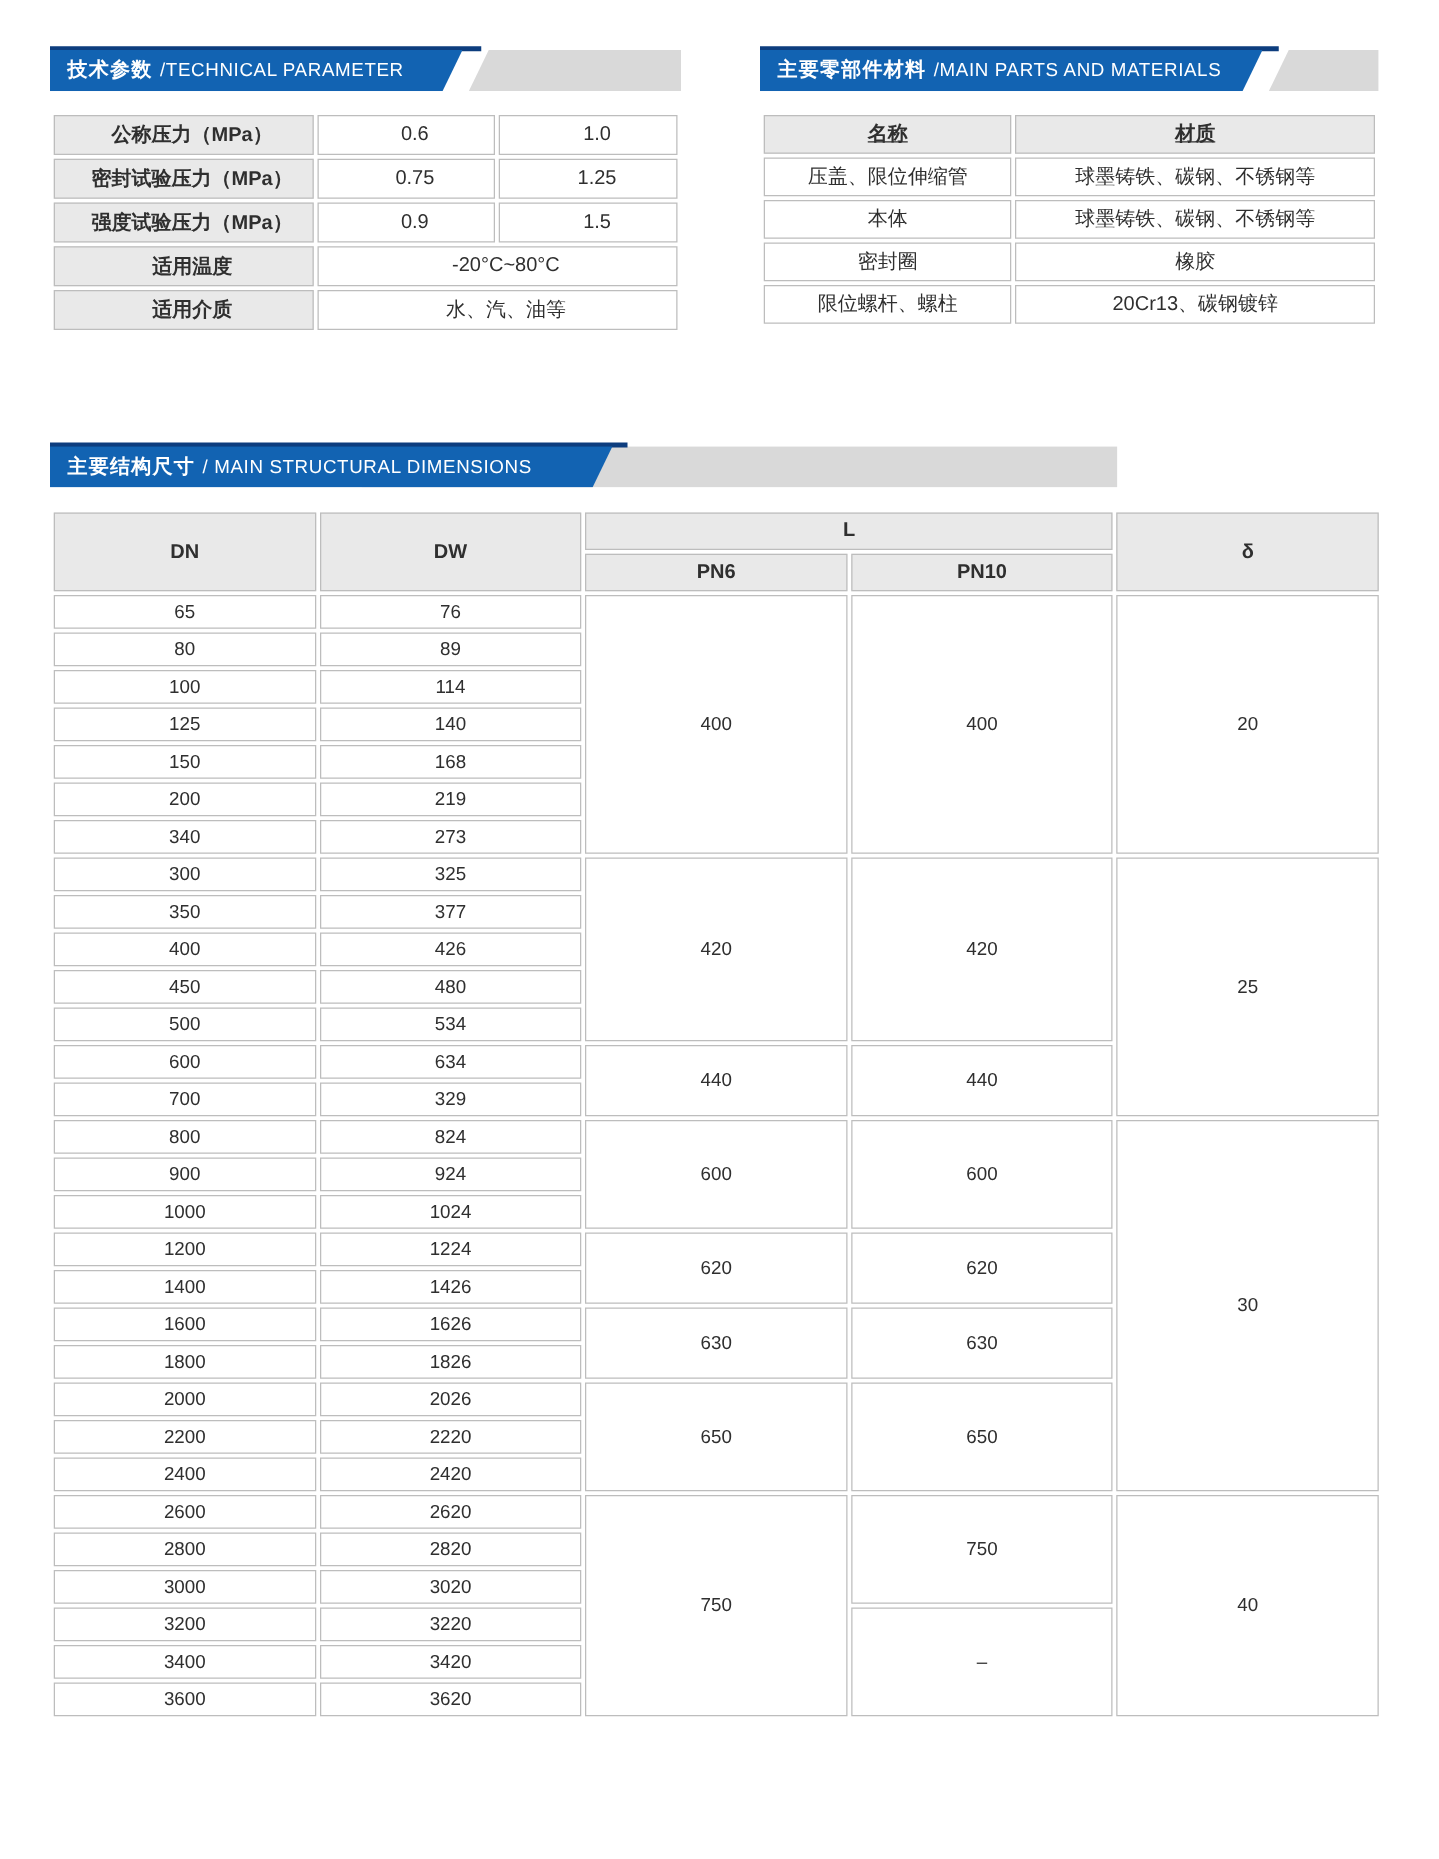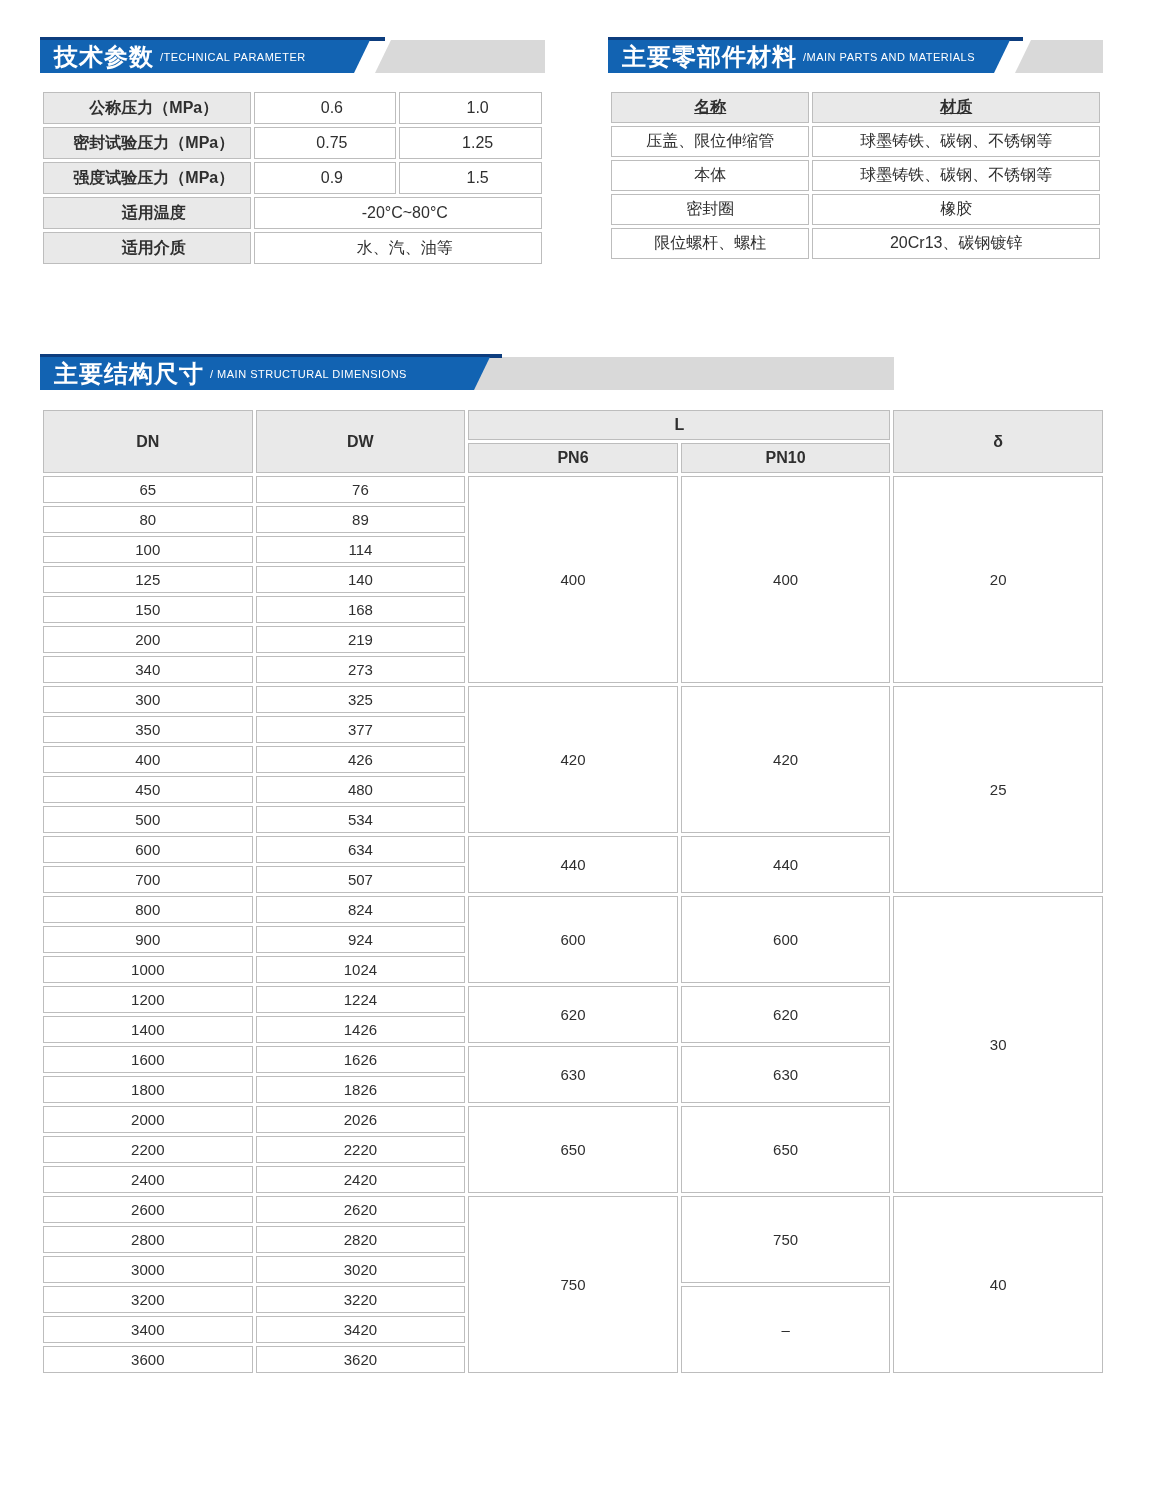--- a/index.html
+++ b/index.html
@@ -23,22 +23,22 @@
     clip-path:polygon(0 0,100% 0,calc(100% - 16px) 100%,0 100%);
     display:flex;align-items:center;
     padding-left:14px;box-sizing:border-box;
     white-space:nowrap;z-index:2;
   }
   .banner-gray{
     position:absolute;top:0;right:0;height:33px;
     background:#d9d9d9;
     clip-path:polygon(16px 0,100% 0,100% 100%,0 100%);
   }
-  .t-zh{color:#ffffff;font-weight:bold;font-size:24px;letter-spacing:1px;}
-  .t-en{color:#ffffff;font-size:11px;margin-left:6px;letter-spacing:0.5px;}
+  .t-zh{color:#ffffff;font-weight:bold;font-size:16px;letter-spacing:1px;}
+  .t-en{color:#ffffff;font-size:15px;margin-left:6px;letter-spacing:0.5px;}
   
   table{
     border-collapse:separate;border-spacing:3px;
     table-layout:fixed;
   }
   td,th{
     border:1px solid #bdbdbd;
     text-align:center;vertical-align:middle;
     font-size:16px;color:#2f2f2f;
     overflow:hidden;white-space:nowrap;
@@ -232,21 +232,21 @@
           <td class="val">534</td>
         </tr>
         <tr>
           <td class="val">600</td>
           <td class="val">634</td>
           <td class="val" rowspan="2">440</td>
           <td class="val" rowspan="2">440</td>
         </tr>
         <tr>
           <td class="val">700</td>
-          <td class="val">507</td>
+          <td class="val">329</td>
         </tr>
         <tr>
           <td class="val">800</td>
           <td class="val">824</td>
           <td class="val" rowspan="3">600</td>
           <td class="val" rowspan="3">600</td>
           <td class="val" rowspan="10">30</td>
         </tr>
         <tr>
           <td class="val">900</td>

